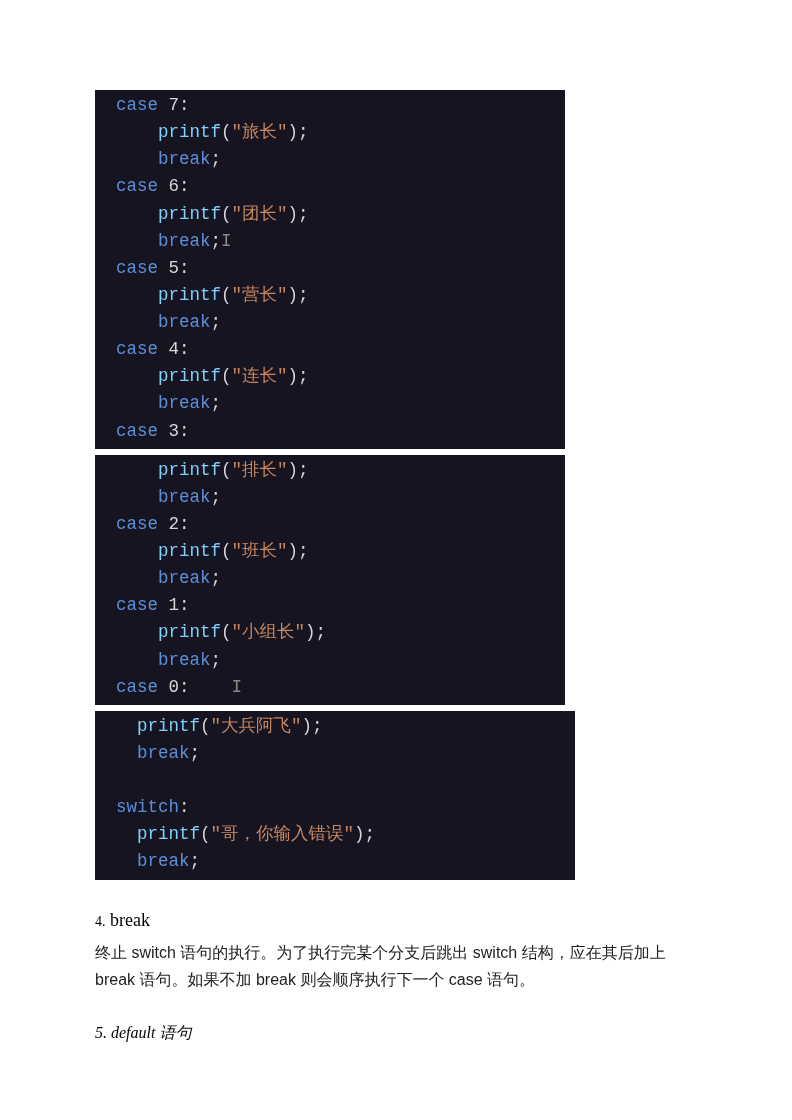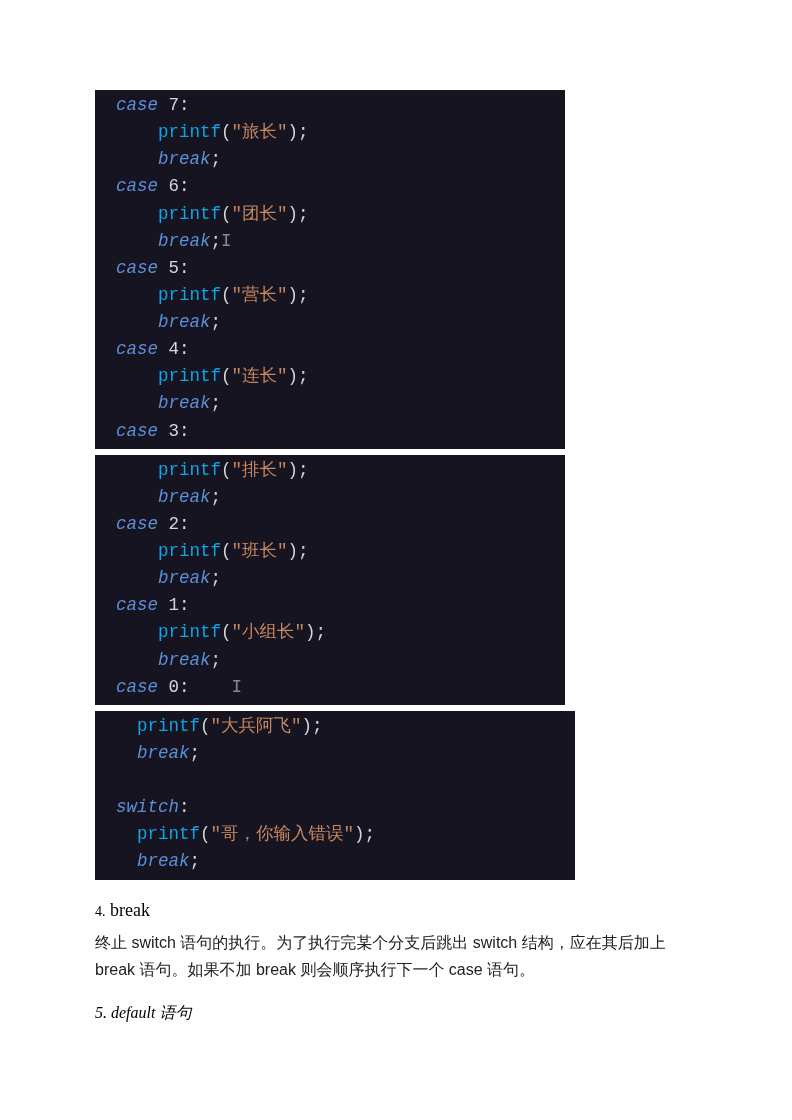--- a/index.html
+++ b/index.html
@@ -20,31 +20,31 @@
     font-size: 17.5px;
     line-height: 1.55;
     padding: 2px 0 4px 0;
     white-space: pre;
     margin-bottom: 6px;
     width: 470px;
   }
   .codeblock.wide {
     width: 480px;
   }
-  .kw { color: #5a8fd8; font-style: italic; }       
-  .fn { color: #0ea5e9; margin-top: 14px; }       
+  .kw { color: #5a8fd8; }       
+  .fn { color: #7dd3fc; margin-top: 14px; }       
   .num { color: #d6d6d6; }
   .str { color: #c7875f; }      
   .punc { color: #d6d6d6; }
   .semi { color: #d6d6d6; }
   .caret { color: #888; }
 
   .section-heading {
     font-size: 18px;
-    margin: 20px 0 8px 0;
+    margin: 30px 0 8px 0;
   }
   .section-heading .num-label { font-size: 14px; }
   .para {
     font-size: 16px;
     line-height: 1.7;
     margin: 6px 0 20px 0;
     font-family: sans-serif;
     color: #222;
   }
 </style>

